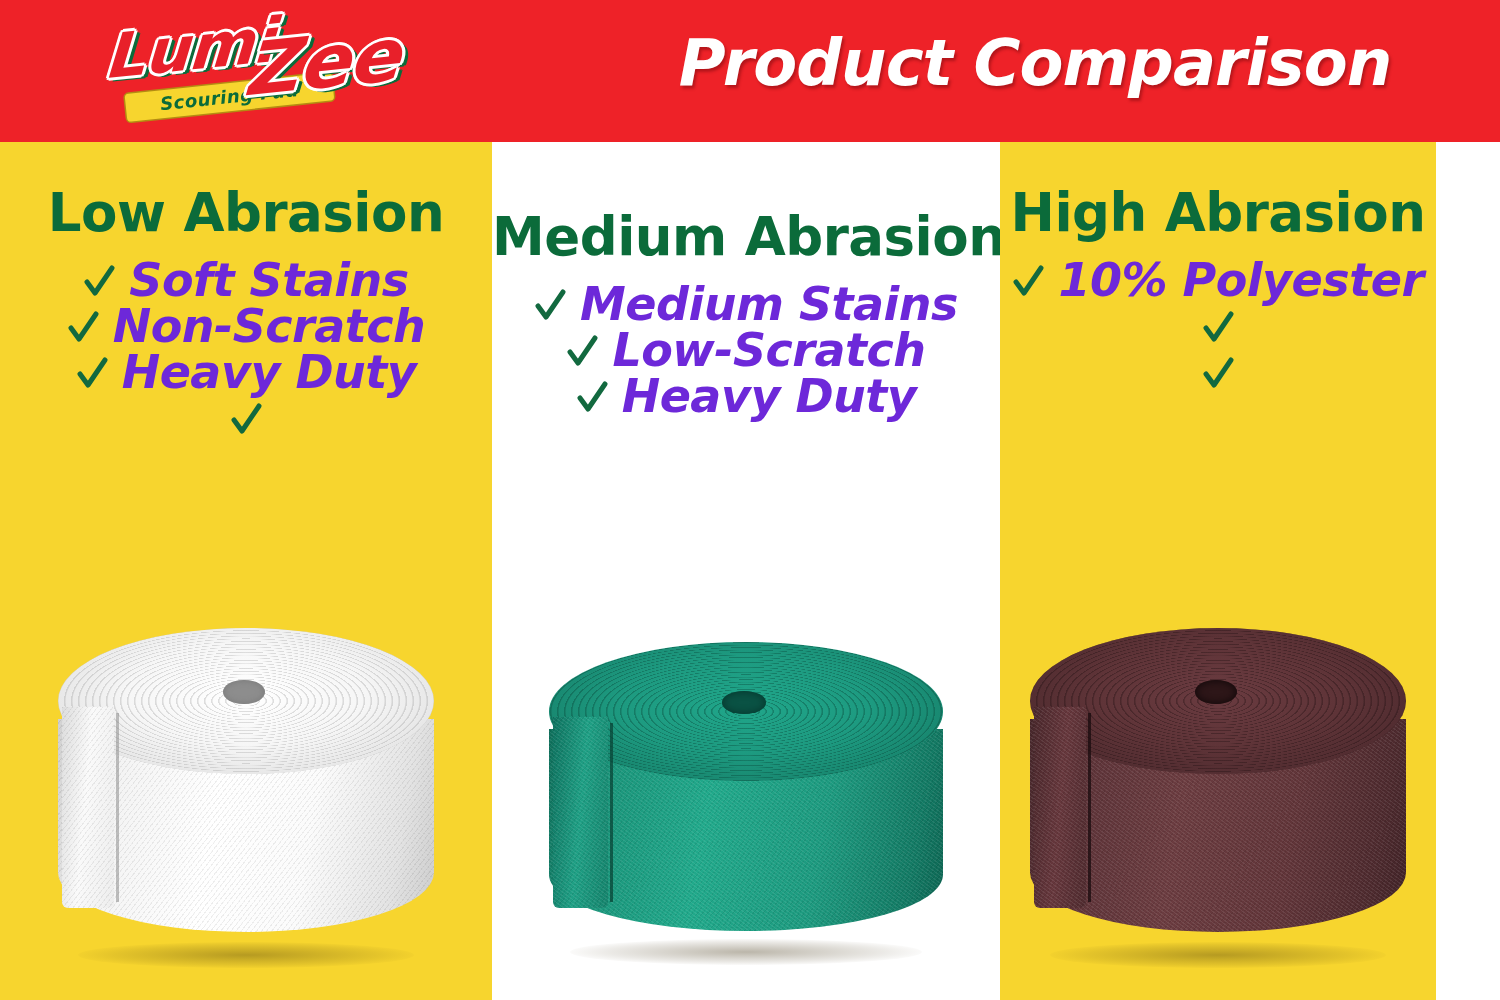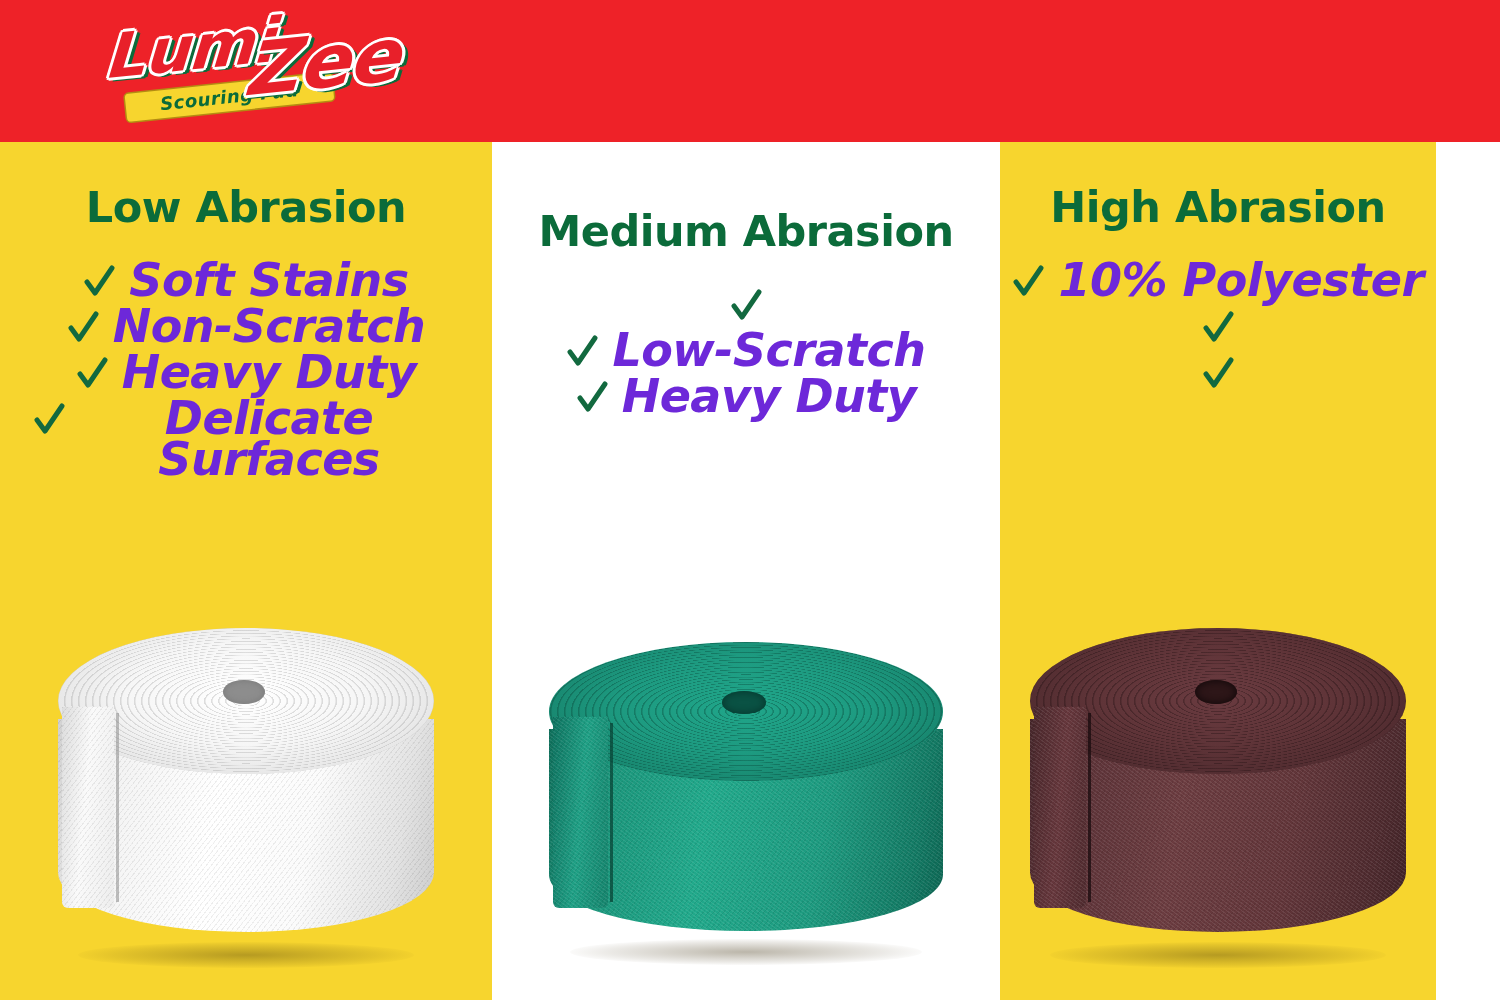--- a/index.html
+++ b/index.html
@@ -120,21 +120,21 @@
   .panel-right  { left: 1000px; width: 436px; background: #f7d52e; }
 
   .panel-heading {
     position: absolute;
     left: 0;
     top: 40px;
     width: 100%;
     text-align: center;
     font-family: "DejaVu Sans", sans-serif;
     font-weight: bold;
-    font-size: 43px;
+    font-size: 53px;
     color: #0b6b3a;
     letter-spacing: -0.5px;
     white-space: nowrap;
   }
 
   .feature-list {
     position: absolute;
     left: 0;
     top: 118px;
     width: 100%;
@@ -322,20 +322,21 @@
   <div class="header">
 
     <div class="logo-wrap">
       <div class="logo-banner">
         <div class="logo-banner-text">Scouring Pad</div>
       </div>
       <div class="logo-lumi">Lumi</div>
       <div class="logo-zee">Zee</div>
     </div>
 
+    <div class="header-title">Product Comparison</div>
   </div>
 
   <div class="panels">
 
     <div class="panel panel-left">
       <div class="panel-heading">Low Abrasion</div>
 
       <ul class="feature-list">
         <li class="feature-item">
           <span class="check-icon">
@@ -360,21 +361,20 @@
               </svg>
           </span>
           <span class="feature-text">Heavy Duty</span>
         </li>
         <li class="feature-item">
           <span class="check-icon">
             <svg viewBox="0 0 32 40">
                 <path d="M4 20 L12 31 L29 6" fill="none" stroke="#12693f" stroke-width="5" stroke-linecap="round" stroke-linejoin="round"></path>
               </svg>
           </span>
-          <span class="feature-text">Delicate Surfaces</span>
         </li>
       </ul>
 
       <div class="roll-stage roll-white">
         <div class="roll-shadow"></div>
         <div class="roll-body">
           <div class="roll-front">
             <div class="roll-texture"></div>
           </div>
           <div class="roll-top"></div>
@@ -391,20 +391,21 @@
     <div class="panel panel-middle">
       <div class="panel-heading">Medium Abrasion</div>
 
       <ul class="feature-list">
         <li class="feature-item">
           <span class="check-icon">
             <svg viewBox="0 0 32 40">
                 <path d="M4 20 L12 31 L29 6" fill="none" stroke="#12693f" stroke-width="5" stroke-linecap="round" stroke-linejoin="round"></path>
               </svg>
           </span>
+          <span class="feature-text">Medium Stains</span>
         </li>
         <li class="feature-item">
           <span class="check-icon">
             <svg viewBox="0 0 32 40">
                 <path d="M4 20 L12 31 L29 6" fill="none" stroke="#12693f" stroke-width="5" stroke-linecap="round" stroke-linejoin="round"></path>
               </svg>
           </span>
           <span class="feature-text">Low-Scratch</span>
         </li>
         <li class="feature-item">

